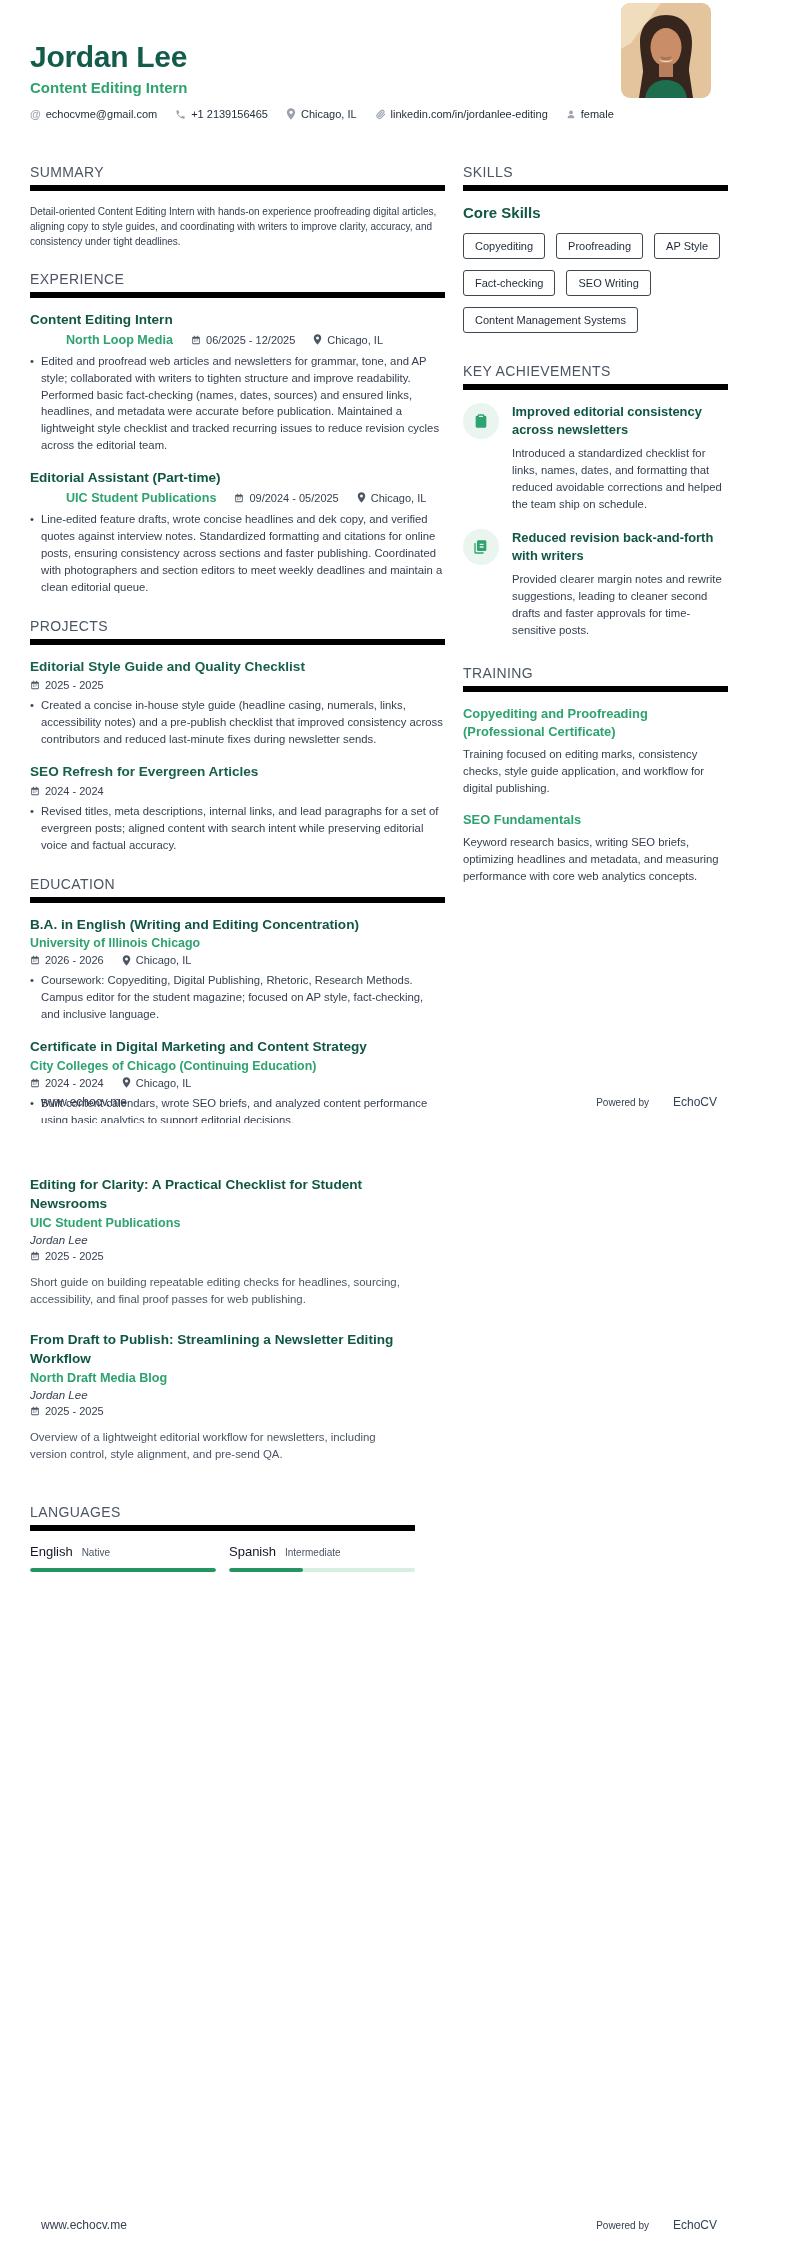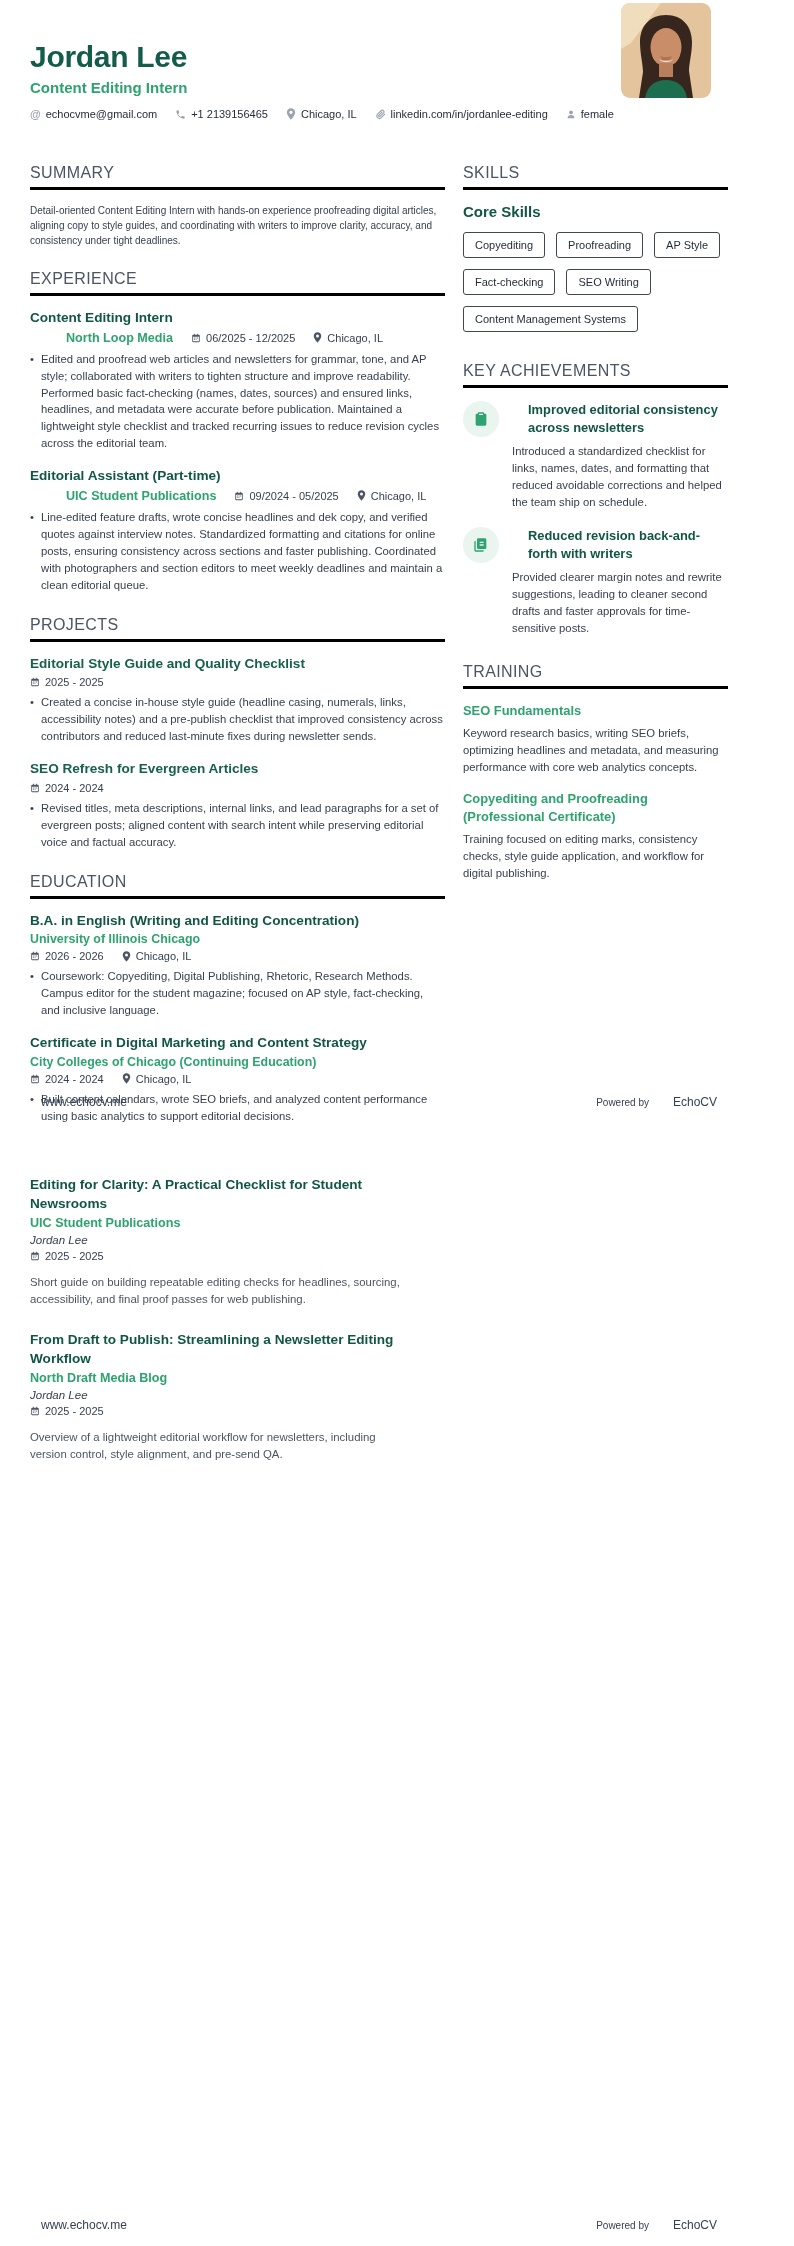--- a/index.html
+++ b/index.html
@@ -21,22 +21,22 @@
   .cicon.at { font-size:11px; font-weight:700; }
   .avatar-wrap { position:absolute; top:3px; right:47px; width:90px; height:95px; border-radius:9px; overflow:hidden; }
 
   
   .columns { display:flex; gap:18px; padding:0 30px; margin-top:44px; }
   .col-left { width:415px; flex:none; }
   .col-right { flex:1; }
 
   .section { margin-bottom:22px; }
   .sec-head {
-    font-size:16px; font-weight:500; color:#4b5563; letter-spacing:.4px;
-    border-bottom:3px solid #000000; padding-bottom:5px; margin-bottom:13px;
+    font-size:14px; font-weight:500; color:#4b5563; letter-spacing:.4px;
+    border-bottom:6px solid #000000; padding-bottom:5px; margin-bottom:13px;
   }
 
   .summary-text { font-size:10px; line-height:1.5; color:#374151; }
 
   .entry { margin-bottom:15px; }
   .entry-title { color:#115644; font-weight:700; font-size:13.6px; line-height:1.3; }
   .entry-subrow { display:flex; align-items:center; flex-wrap:wrap; gap:18px; margin-top:4px;padding-left:36px; }
   .company { color:#2ea36f; font-weight:600; font-size:12.6px; }
   .meta { display:inline-flex; align-items:center; gap:5px; font-size:11px; color:#374151; }
   .micon { color:#4b5563; display:inline-flex; }
@@ -64,21 +64,21 @@
   .lang-bar { height:4px; background:#d9eee2; border-radius:2px; margin-top:9px; overflow:hidden; }
   .lang-fill { height:100%; background:#259362; border-radius:2px; }
 
   
   .group-title { color:#115644; font-size:15px; font-weight:700; margin:3px 0 12px; }
   .chips { display:flex; flex-wrap:wrap; gap:11px; }
   .chip { border:1px solid #3f4750; border-radius:3px; padding:6px 11px; font-size:11px; color:#1f2937; background:#fff; }
 
   .ach { display:flex; gap:13px; margin-bottom:16px; }
   .ach-icon { width:36px; height:36px; border-radius:50%; background:#e9f5ee; display:flex; align-items:center; justify-content:center; flex:none; }
-  .ach-title { color:#115644; font-size:12.9px; font-weight:600; line-height:1.4; margin-bottom:6px;margin-left:16px; }
+  .ach-title { color:#115644; font-size:12.9px; font-weight:600; line-height:1.4; margin-bottom:6px; }
   .ach-desc { font-size:11.3px; line-height:1.5; color:#374151; }
 
   .training-item { margin-bottom:14px; }
   .training-title { color:#2ea36f; font-size:12.9px; font-weight:600; line-height:1.4; margin-bottom:5px; }
   .training-desc { font-size:11.3px; line-height:1.5; color:#374151; }
 
   
   .page-footer { position:absolute; left:41px; right:41px; bottom:14px; display:flex; justify-content:space-between; align-items:center; }
   .footer-site { font-size:12px; color:#374151; text-decoration:none; }
   .footer-powered { font-size:10px; color:#374151; display:inline-flex; align-items:baseline; gap:4px; }
@@ -364,27 +364,27 @@
             <div class="ach-title">Reduced revision back-and-forth with writers</div>
             <div class="ach-desc">Provided clearer margin notes and rewrite suggestions, leading to cleaner second drafts and faster approvals for time-sensitive posts.</div>
           </div>
         </div>
       </div>
 
       <div class="section" style="margin-top:26px;">
         <div class="sec-head">TRAINING</div>
 
         <div class="training-item">
+          <div class="training-title">Copyediting and Proofreading (Professional Certificate)</div>
+          <div class="training-desc">Training focused on editing marks, consistency checks, style guide application, and workflow for digital publishing.</div>
+        </div>
+
+        <div class="training-item">
           <div class="training-title">SEO Fundamentals</div>
           <div class="training-desc">Keyword research basics, writing SEO briefs, optimizing headlines and metadata, and measuring performance with core web analytics concepts.</div>
-        </div>
-
-        <div class="training-item">
-          <div class="training-title">Copyediting and Proofreading (Professional Certificate)</div>
-          <div class="training-desc">Training focused on editing marks, consistency checks, style guide application, and workflow for digital publishing.</div>
         </div>
       </div>
 
     </div>
   </div>
 
   <div class="page-footer">
     <a class="footer-site" href="#">www.echocv.me</a>
     <span class="footer-powered">
       <span>Powered by</span>
@@ -419,20 +419,43 @@
         <span class="micon">
             <svg width="10" height="10" viewBox="0 0 24 24" fill="#4b5563">
               <path d="M7 2v2H5a2 2 0 0 0-2 2v14a2 2 0 0 0 2 2h14a2 2 0 0 0 2-2V6a2 2 0 0 0-2-2h-2V2h-2v2H9V2H7zm-2 7h14v11H5V9zm2 2v2h2v-2H7zm4 0v2h2v-2h-2zm4 0v2h2v-2h-2zm-8 4v2h2v-2H7zm4 0v2h2v-2h-2z"></path>
             </svg>
           </span>
         <span>2025 - 2025</span>
       </div>
       <div class="pub-desc">Overview of a lightweight editorial workflow for newsletters, including version control, style alignment, and pre-send QA.</div>
     </div>
 
+    <div class="section" style="margin-top:40px;">
+      <div class="sec-head">LANGUAGES</div>
+      <div class="lang-grid">
+        <div class="lang">
+          <div class="lang-head">
+            <span class="lang-name">English</span>
+            <span class="lang-level">Native</span>
+          </div>
+          <div class="lang-bar">
+            <div class="lang-fill" style="width: 100%;"></div>
+          </div>
+        </div>
+        <div class="lang">
+          <div class="lang-head">
+            <span class="lang-name">Spanish</span>
+            <span class="lang-level">Intermediate</span>
+          </div>
+          <div class="lang-bar">
+            <div class="lang-fill" style="width: 40%;"></div>
+          </div>
+        </div>
+      </div>
+    </div>
 
   </div>
 
   <div class="page-footer">
     <a class="footer-site" href="#">www.echocv.me</a>
     <span class="footer-powered">
       <span>Powered by</span>
       <span class="footer-brand">EchoCV</span>
     </span>
   </div>

